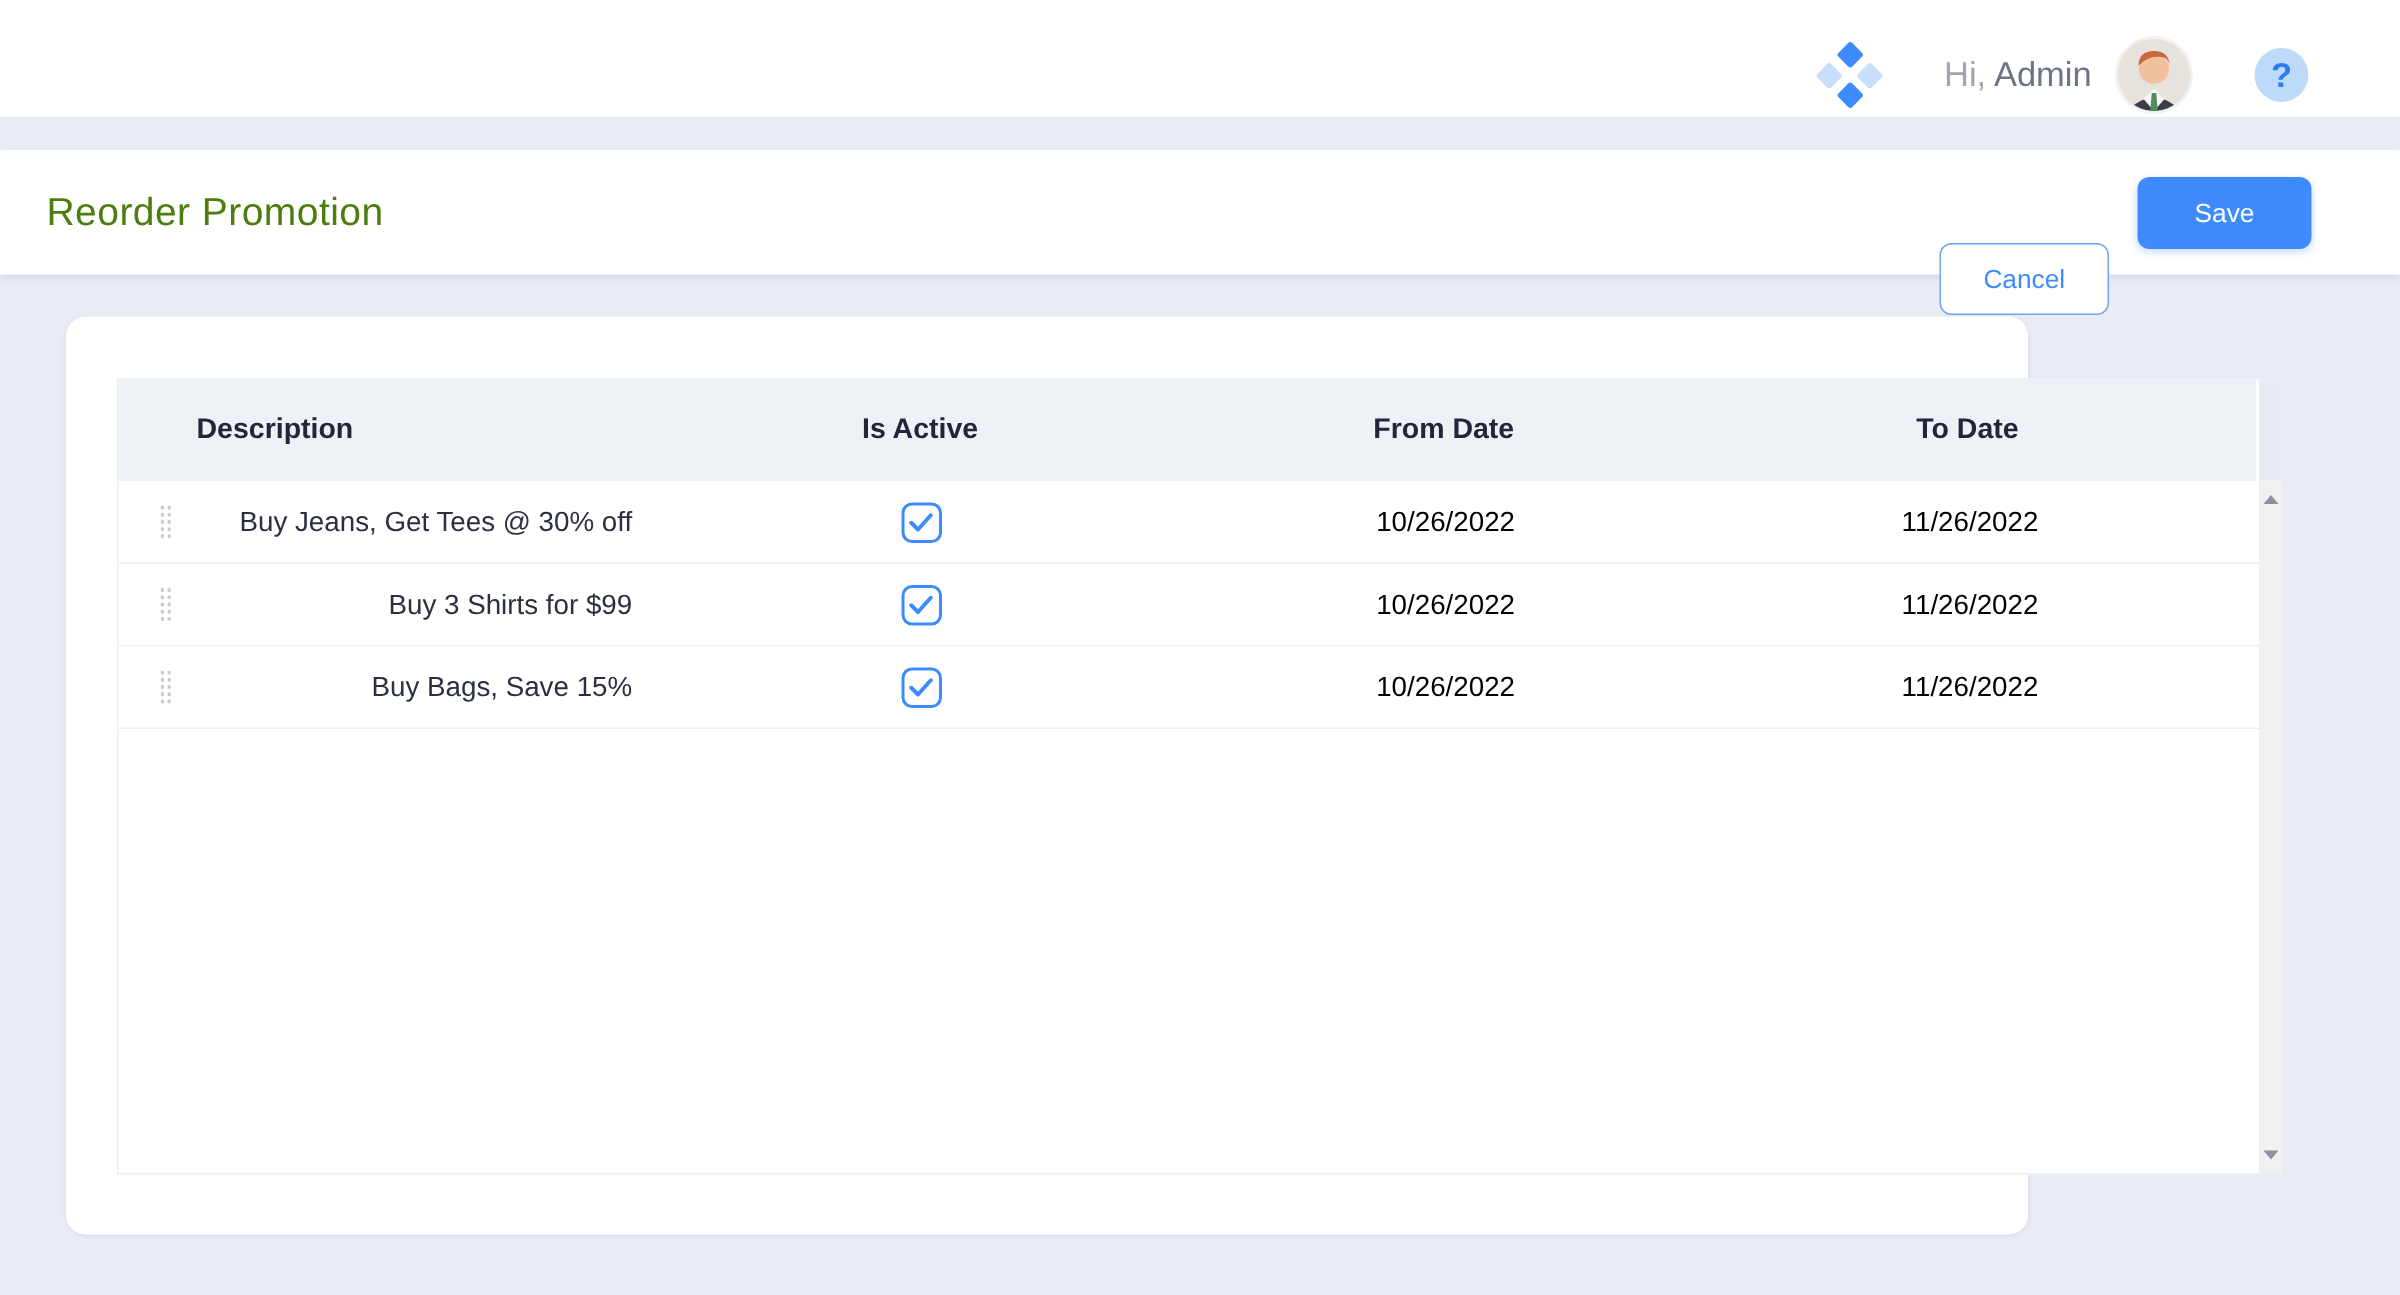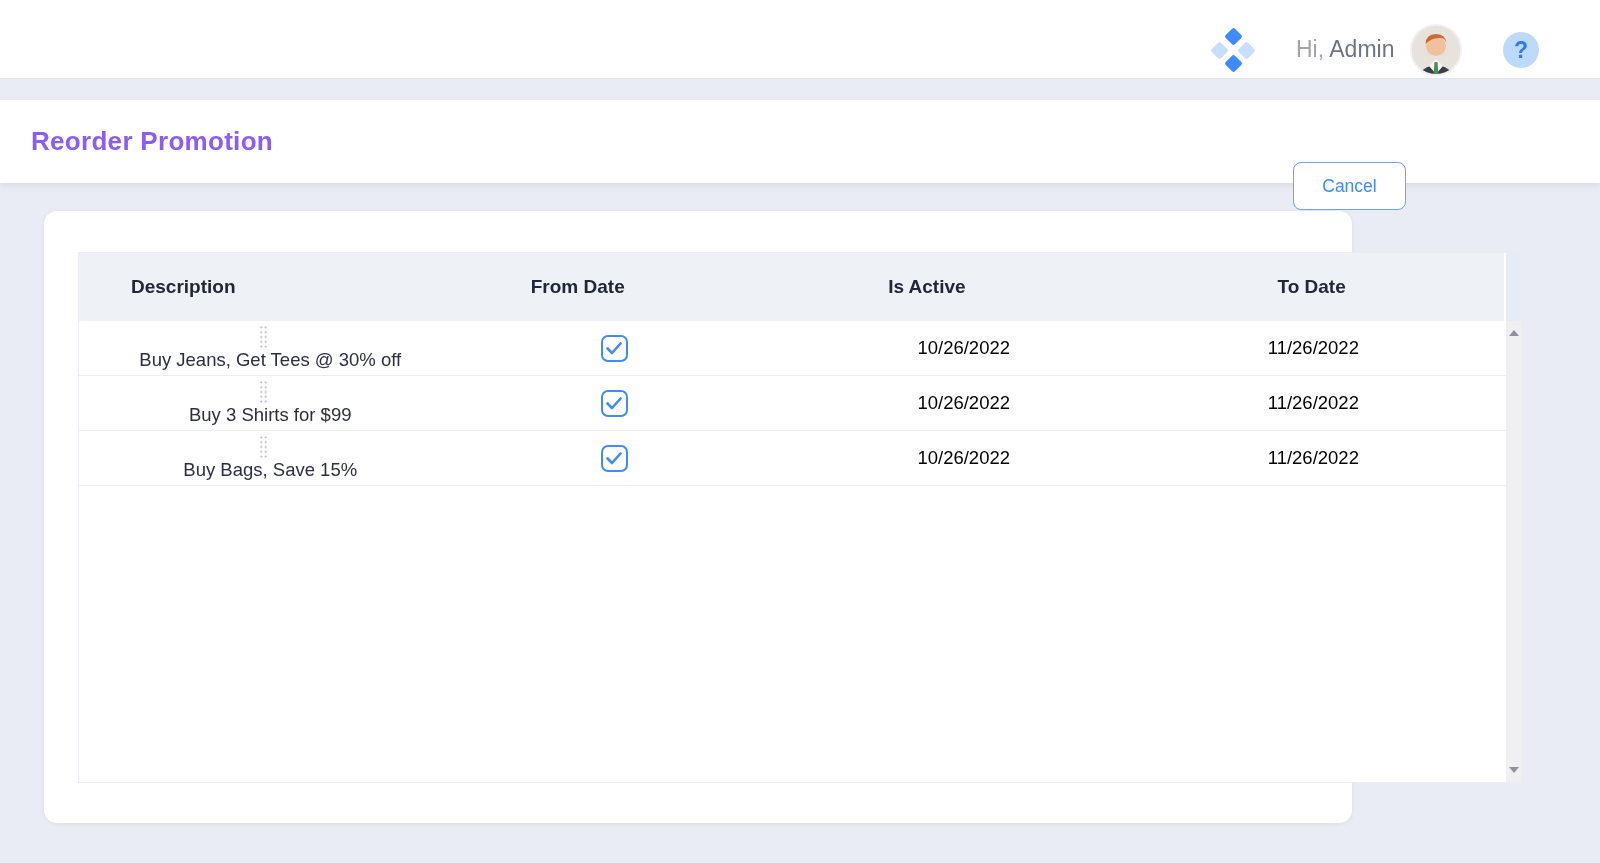--- a/index.html
+++ b/index.html
@@ -26,21 +26,21 @@
   .avatar svg { display:block; }
 
   .help-btn { position:absolute; left:1503px; top:32px; width:36px; height:36px;
     border-radius:50%; background:#bedafb; color:#2d7bef; font-size:23px; font-weight:bold;
     display:flex; align-items:center; justify-content:center; cursor:pointer; }
 
   
   .toolbar { position:absolute; left:0; top:100px; width:1600px; height:83px;
     background:#ffffff; box-shadow:0 3px 6px rgba(40,50,90,.09); }
   .page-title { position:absolute; left:31px; top:0; height:100px; line-height:83px;
-    font-size:26px; font-weight:700; color:#8b5cf6; letter-spacing:.3px; }
+    font-size:26px; font-weight:400; color:#4d7c0f; letter-spacing:.3px; }
   .btn { position:absolute; top:18px; height:48px; border-radius:8px; font-size:17.5px;
     font-family:"Liberation Sans", sans-serif; cursor:pointer; }
   .btn-cancel { left:1293px; width:113px; background:#ffffff; border:1px solid #6ca4f9; color:#3d8bfd;margin-top:44px; }
   .btn-save { left:1425px; width:116px; background:#3d8bfd; border:none; color:#ffffff;
     box-shadow:0 2px 6px rgba(61,139,253,.30); }
 
   
   .card { position:absolute; left:44px; top:211px; width:1308px; height:612px;
     background:#ffffff; border-radius:13px; box-shadow:0 1px 4px rgba(30,40,80,.08); }
   .table { position:absolute; left:34px; top:41px; width:1444px; height:531px;
@@ -51,21 +51,21 @@
   .thead-corner { width:17px; background:#e7ebf6; border-left:2px solid #ffffff; }
   .th { font-size:19px; font-weight:600; color:#222639; text-align:center; }
   .col-desc   { width:24%; text-align:left; padding-left:52px; }
   .col-active { width:27%; }
   .col-from   { width:22%; }
   .col-to     { width:27%; }
 
   .tbody { position:absolute; left:0; top:68px; right:15px; bottom:0; background:#ffffff; }
   .row { display:flex; height:55px; align-items:center; border-bottom:1px solid #eeeef2; background:#ffffff; }
   .cell { display:flex; align-items:center; justify-content:center; }
-  .cell.col-desc { justify-content:space-between; padding-left:27px;flex-direction:column; }
+  .cell.col-desc { justify-content:space-between; padding-left:27px; }
   .desc-text { margin-left:13px; font-size:18.5px; color:#2c2f41; }
   .date-text { font-size:18.5px; color:#000000; }
 
   .drag-handle { width:9px; height:24px; cursor:grab;
     background-image:radial-gradient(circle, #c7c9d1 1.15px, transparent 1.3px);
     background-size:4.5px 4.8px; }
 
   .checkbox { width:27px; height:27px; border:2px solid #3d8bfd; border-radius:7px;
     background:#ffffff; display:flex; align-items:center; justify-content:center; cursor:pointer; }
   .checkbox svg { visibility:hidden; }
@@ -102,30 +102,31 @@
     </svg>
   </div>
   <div class="help-btn">
     <span>?</span>
   </div>
 </div>
 
 <div class="toolbar">
   <div class="page-title">Reorder Promotion</div>
   <button class="btn btn-cancel">Cancel</button>
+  <button class="btn btn-save">Save</button>
 </div>
 
 <div class="card">
   <div class="table">
 
     <div class="thead">
       <div class="thead-cells">
         <div class="th col-desc">Description</div>
+        <div class="th col-active">Is Active</div>
         <div class="th col-from">From Date</div>
-        <div class="th col-active">Is Active</div>
         <div class="th col-to">To Date</div>
       </div>
       <div class="thead-corner"></div>
     </div>
 
     <div class="tbody">
 
       <div class="row">
         <div class="cell col-desc">
           <div class="drag-handle"></div>

